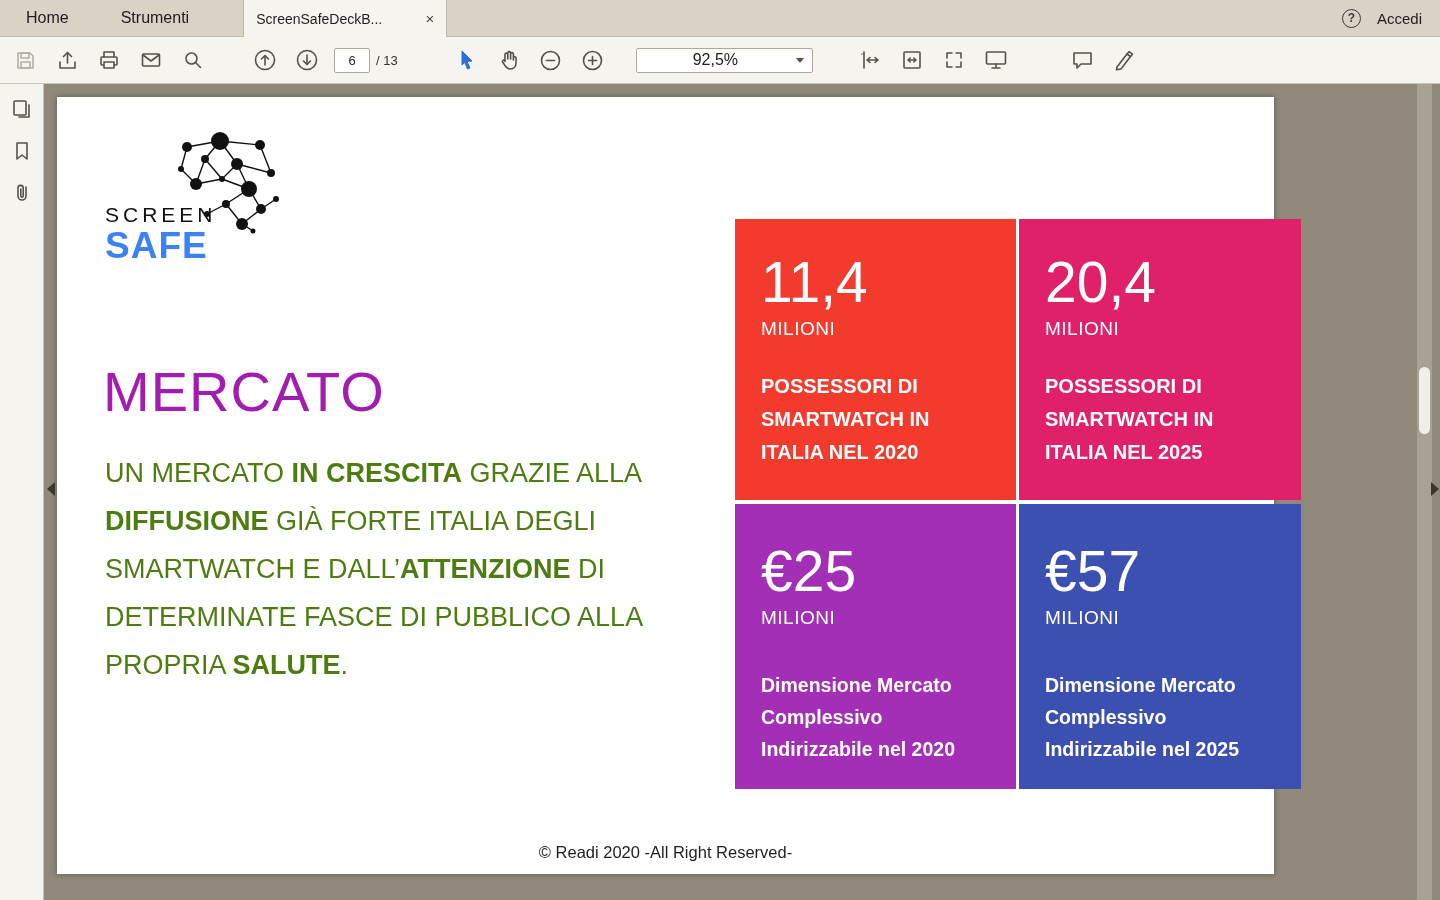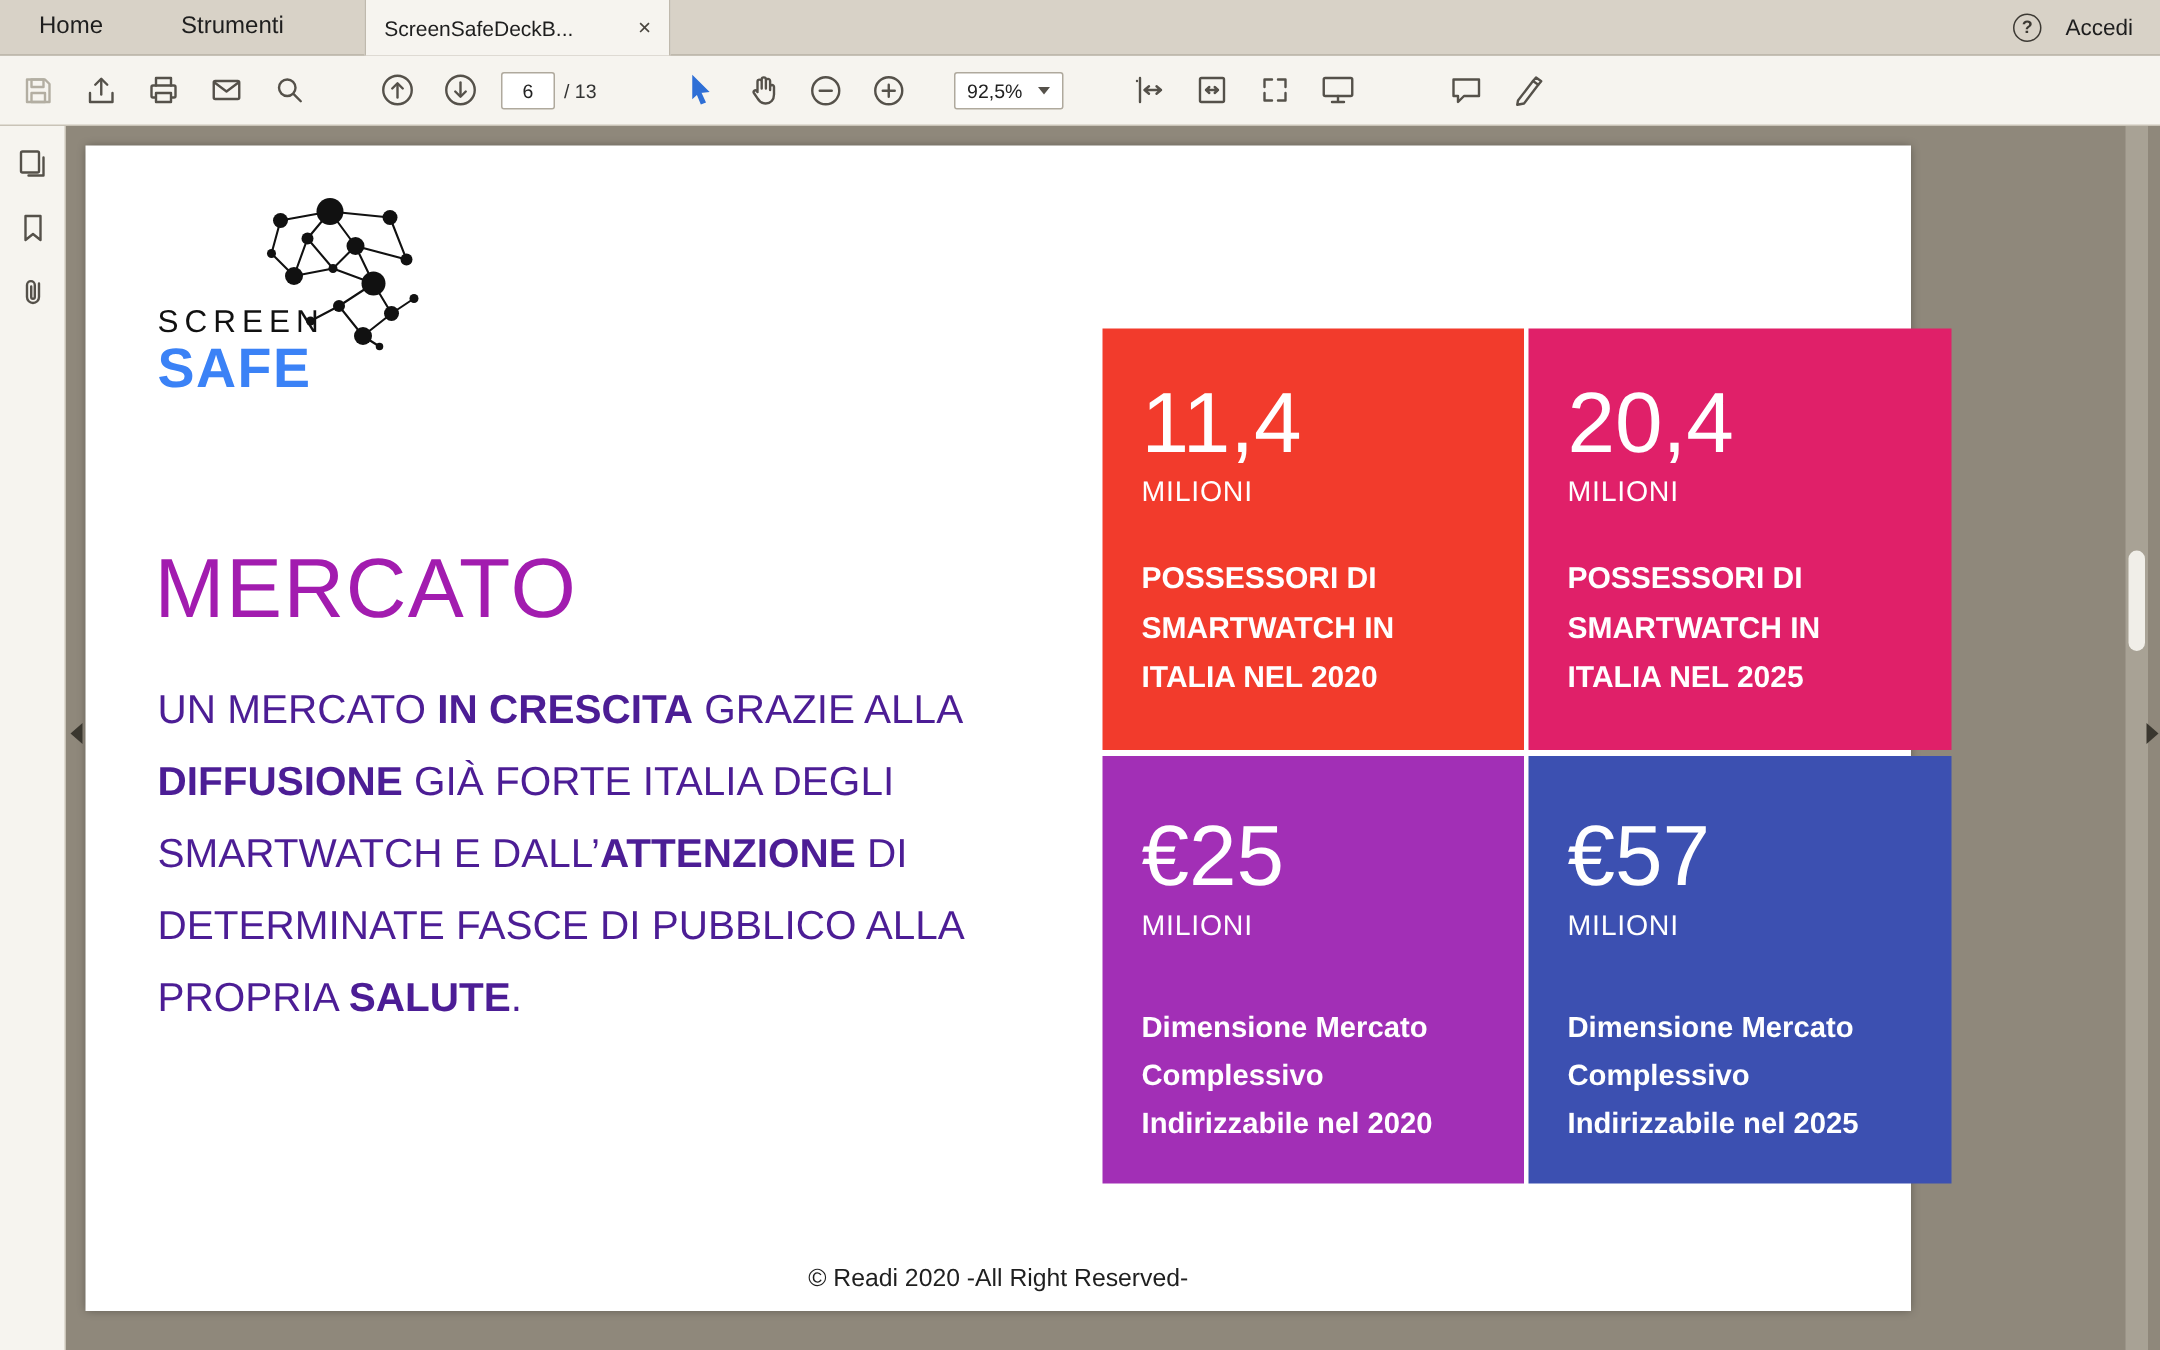--- a/index.html
+++ b/index.html
@@ -25,21 +25,21 @@
     border-bottom:1px solid #C9C3B7; display:flex; align-items:center; padding-left:10px; z-index:4; }
   .tbi { width:30px; height:30px; margin-right:12px; display:flex; align-items:center; justify-content:center;
     border-radius:3px; flex:0 0 auto; }
   .tbi svg { display:block; }
   .sp16{ width:16px; flex:0 0 auto;} .sp30{ width:30px; flex:0 0 auto;} .sp44{ width:44px; flex:0 0 auto;}
   .page-box { width:36px; height:25px; background:#fff; border:1px solid #AFA99D; border-radius:2px;
     font-size:13px; text-align:center; color:#222; margin-right:6px; font-family:"Liberation Sans",sans-serif; }
   .page-total { font-size:13px; color:#333; margin-right:10px; white-space:nowrap; }
   .zoom-box { height:25px; background:#fff; border:1px solid #AFA99D; border-radius:2px; display:flex;
     align-items:center; padding:0 8px; gap:10px; margin-right:12px; }
-  .zoom-box span { font-size:13px; color:#222; }
+  .zoom-box span { font-size:16px; color:#222;margin-left:48px; }
   .caret-down { width:0; height:0; border-left:4px solid transparent; border-right:4px solid transparent;
     border-top:5px solid #55514a; }
 
   
   .rail { position:absolute; left:0; top:84px; width:44px; height:816px; background:#F6F4EF;
     border-right:1px solid #C9C3B7; z-index:3; display:flex; flex-direction:column; align-items:center; padding-top:14px; gap:16px; }
 
   .panel-arrow-left { position:absolute; left:47px; top:482px; width:0; height:0; z-index:6;
     border-top:7px solid transparent; border-bottom:7px solid transparent; border-right:8px solid #3a372f; }
   .panel-arrow-right { position:absolute; right:1px; top:482px; width:0; height:0; z-index:6;
@@ -54,21 +54,21 @@
     box-shadow:0 0 6px rgba(0,0,0,.35); z-index:1; }
 
   
   .logo { position:absolute; left:48px; top:30px; width:240px; height:140px; }
   .logo svg { position:absolute; left:60px; top:0; }
   .logo-screen { position:absolute; left:0; top:76px; font-size:21px; letter-spacing:4px; color:#111; font-weight:400; }
   .logo-safe { position:absolute; left:0; top:98px; font-size:37px; font-weight:700; letter-spacing:1px; color:#3b82f6; }
 
   
   .slide-title { position:absolute; left:46px; top:262px; font-size:56px; font-weight:400; color:#a21caf; letter-spacing:1px; }
-  .slide-par { position:absolute; left:48px; top:352px; width:610px; font-size:27px; line-height:48px; color:#4c1d95; }
+  .slide-par { position:absolute; left:48px; top:352px; width:610px; font-size:27px; line-height:48px; color:#4d7c0f; }
   .slide-par .b { font-weight:700; }
 
   
   .boxes { position:absolute; left:678px; top:122px; display:grid;
     grid-template-columns:281px 282px; grid-template-rows:281px 285px; column-gap:3px; row-gap:4px; }
   .box { color:#fff; padding:24px 26px; overflow:hidden; }
   .box-value { font-size:57px; font-weight:400; line-height:1.05; margin-top:10px; }
   .box-unit { font-size:19px; font-weight:400; letter-spacing:.5px; margin-top:5px; }
   .box-desc { font-size:20px; font-weight:700; line-height:33px; margin-top:30px; }
   .box--b .box-value { margin-top:14px; }

